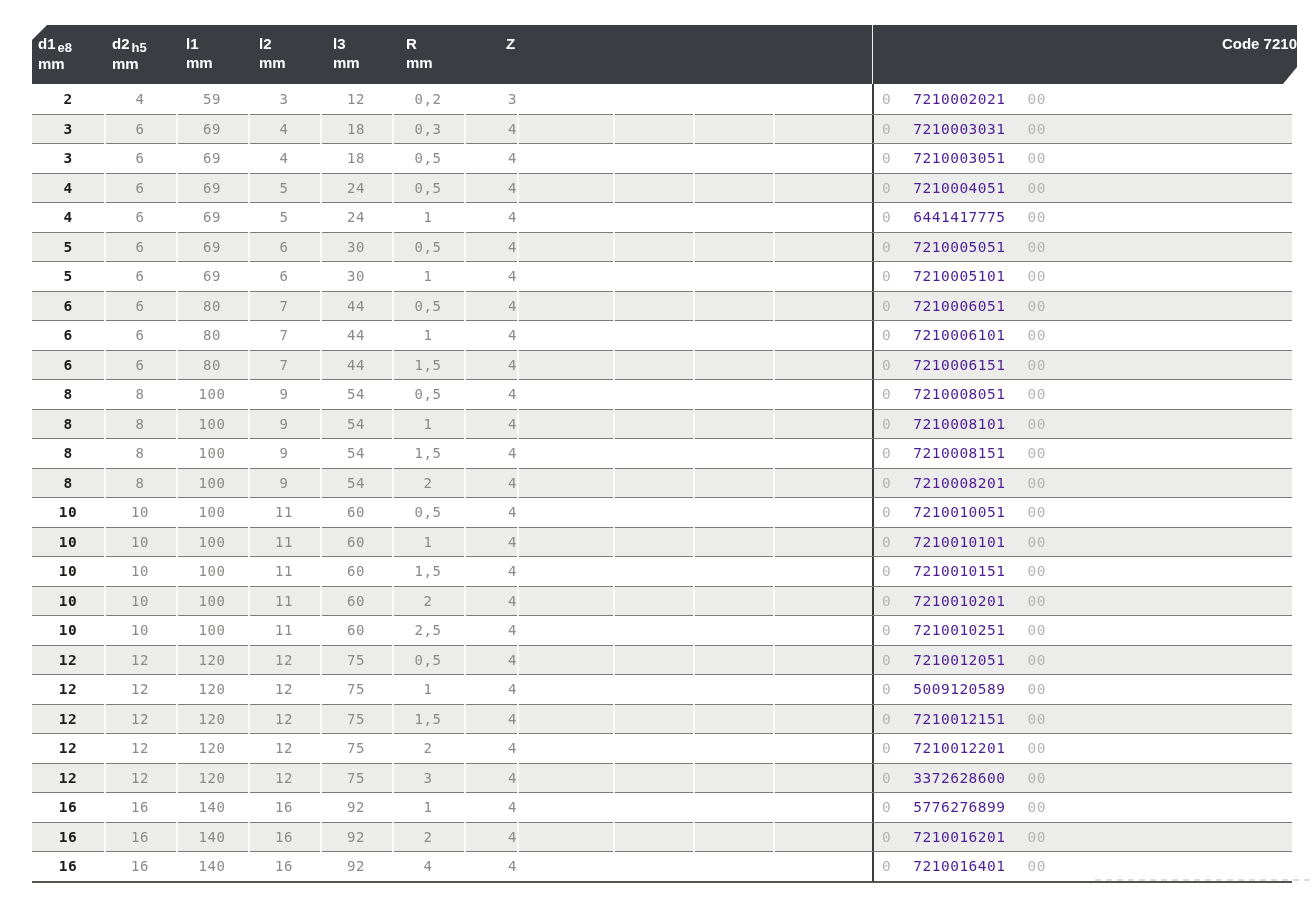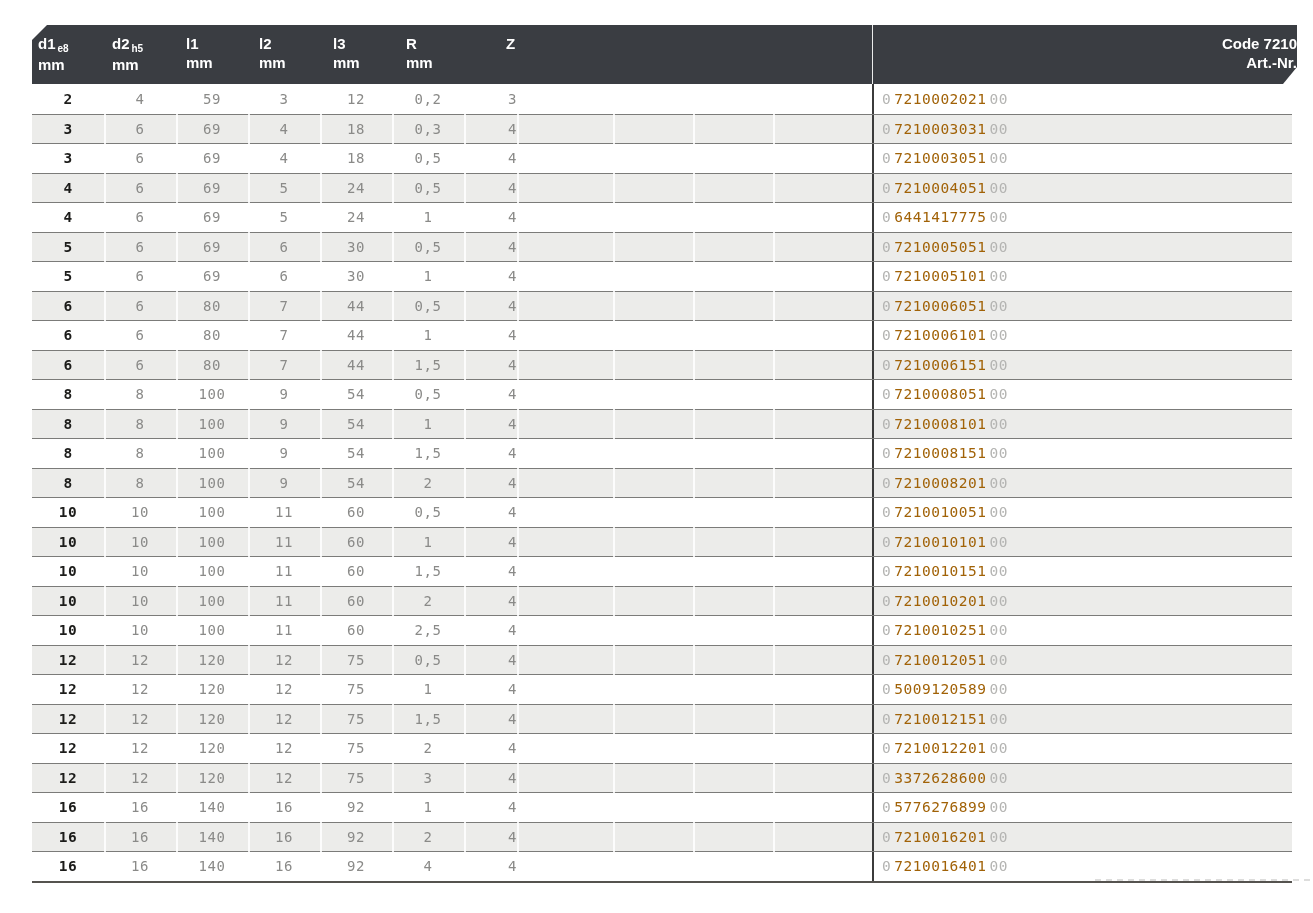--- a/index.html
+++ b/index.html
@@ -13,37 +13,37 @@
   .cols{display:grid;grid-template-columns:72px 72px 72px 72px 72px 72px 408px 1fr;}
   .hcell{box-sizing:border-box;padding-top:9px;font-weight:bold;font-size:15px;line-height:19px;}
   .hcell:nth-child(1){padding-left:6px;}
   .hcell:nth-child(2){padding-left:8px;}
   .hcell:nth-child(3){padding-left:10px;}
   .hcell:nth-child(4){padding-left:11px;}
   .hcell:nth-child(5){padding-left:13px;}
   .hcell:nth-child(6){padding-left:14px;}
   .hcell:nth-child(7){padding-left:42px;}
   .hcell:nth-child(8){padding-left:8px;border-left:1px solid rgba(255,255,255,.9);text-align:right;}
-  .sub{font-size:10px;position:relative;top:3px;margin-left:2px;font-weight:bold;}
+  .sub{font-size:13px;position:relative;top:3px;margin-left:2px;font-weight:bold;}
 
   
   .tbody{position:absolute;left:32px;top:84px;width:1260px;
          border-bottom:2px solid #55534f;}
   .rows{position:relative;}
   .row{height:29.5px;box-sizing:border-box;align-items:center;
        font-family:"DejaVu Sans Mono", monospace;font-size:14px;color:#8A8A88;}
   .row + .row{border-top:1px solid #7b7b79;}
   .row.alt{background:#ECECEA;}
   .cell{box-sizing:border-box;text-align:center;letter-spacing:.5px;}
   .cell.c1{font-weight:bold;color:#1C1C1A;font-size:14.5px;}
   .cell.zcell{text-align:left;padding-left:44px;}
   .cell.codecell{text-align:left;padding-left:8px;border-left:2px solid #3B3B3B;
                  align-self:stretch;display:flex;align-items:center;font-size:14.5px;}
   .code-light{color:#B4B4B2;}
-  .code-main{color:#a16207;margin:0 3px;}
+  .code-main{color:#4c1d95;margin:0 22px;}
 
   
   .tick{position:absolute;top:0;bottom:0;width:1.5px;background:rgba(255,255,255,.85);pointer-events:none;}
 
   
   .artifact{position:absolute;left:1095px;top:879px;width:218px;height:2px;opacity:.55;
             background:repeating-linear-gradient(90deg,#c2c2c0 0 6px,transparent 6px 11px);}
 </style>
 </head>
 <body>
@@ -74,21 +74,20 @@
     <div class="hcell">
       <div>R</div>
       <div>mm</div>
     </div>
     <div class="hcell">
       <div>Z</div>
       <div></div>
     </div>
     <div class="hcell">
       <div>Code 7210</div>
-      <div>Art.-Nr.</div>
     </div>
   </header>
 
   <div class="tbody">
     <div class="rows" id="rows">
   <div class="row cols">
     <div class="cell c1">2</div>
     <div class="cell">4</div>
     <div class="cell">59</div>
     <div class="cell">3</div>

